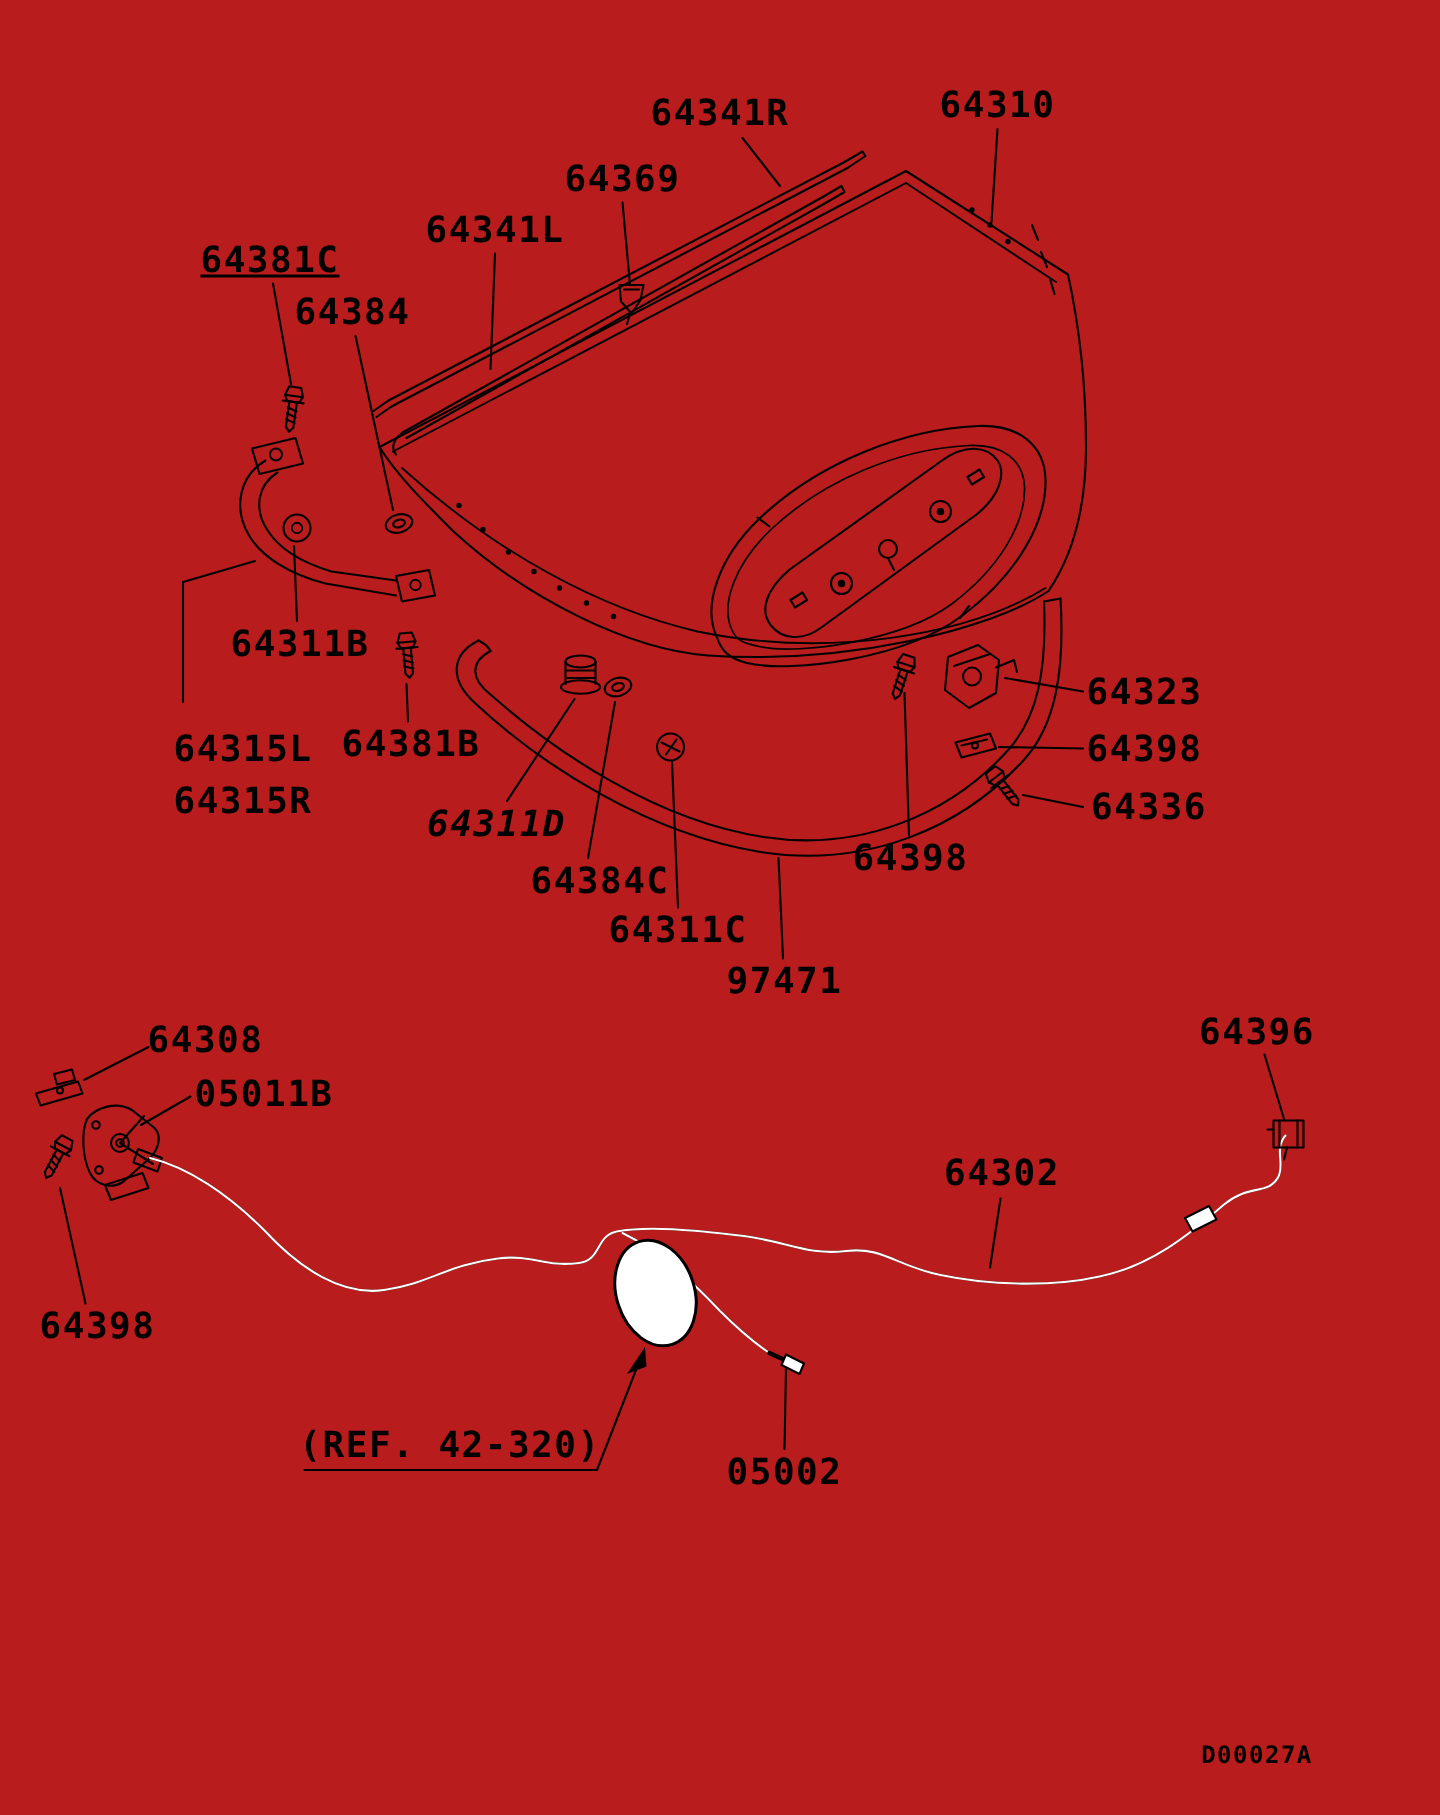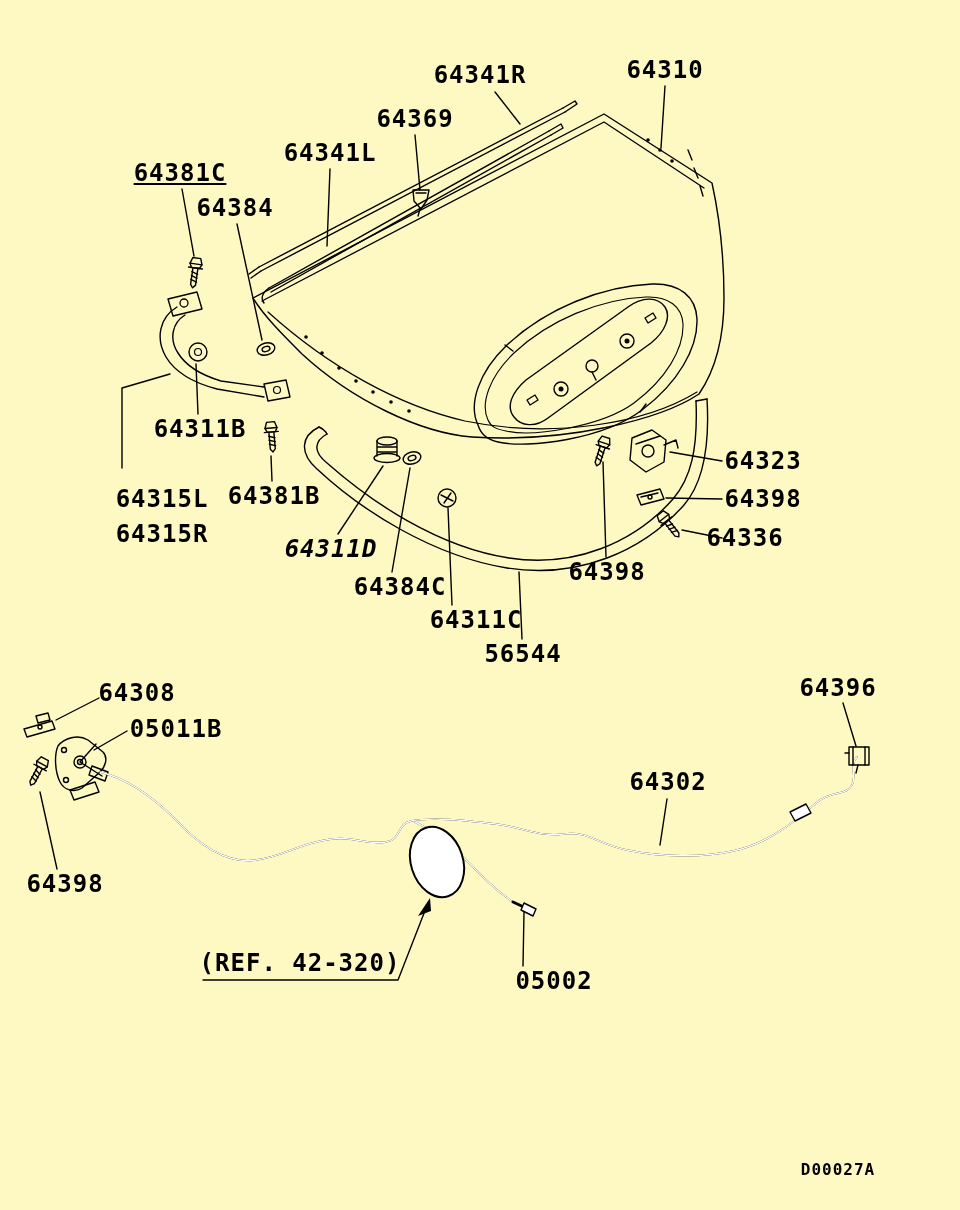--- a/index.html
+++ b/index.html
@@ -1,16 +1,16 @@
 <!DOCTYPE html>
 <html><head>
 <meta charset="utf-8">
 <style>
   html,body{margin:0;padding:0;background:#ffffff;}
-  .stage{position:relative;width:960px;height:1210px;background:#fef9c3;overflow:hidden;
+  .stage{position:relative;width:960px;height:1210px;background:#b91c1c;overflow:hidden;
          font-family:"DejaVu Sans Mono","Liberation Mono",monospace;}
   .stage svg{position:absolute;left:0;top:0;}
   g.s{stroke:#000;fill:none;stroke-width:1.4;stroke-linecap:round;stroke-linejoin:round;}
   .dot{fill:#000;stroke:none;}
   .wcore{stroke:#fff !important;}
   .part-label{position:absolute;transform:translateX(-50%);font-weight:bold;font-size:24px;
               letter-spacing:1px;color:#000;white-space:nowrap;line-height:1.15;}
   .code-label{position:absolute;transform:translateX(-50%);font-weight:bold;font-size:16px;
               letter-spacing:1px;color:#000;white-space:nowrap;}
 </style>
@@ -235,26 +235,26 @@
   <div class="part-label" style="left:180px;top:160px;text-decoration:underline;">64381C</div>
   <div class="part-label" style="left:235px;top:195px;text-align:right;">64384</div>
   <div class="part-label" style="left:200px;top:416px;">64311B</div>
   <div class="part-label" style="left:162px;top:486px;">64315L</div>
   <div class="part-label" style="left:274px;top:483px;">64381B</div>
   <div class="part-label" style="left:162px;top:521px;">64315R</div>
   <div class="part-label" style="left:331px;top:536px;font-style:italic;">64311D</div>
   <div class="part-label" style="left:400px;top:574px;">64384C</div>
   <div class="part-label" style="left:763px;top:448px;">64323</div>
   <div class="part-label" style="left:763px;top:486px;">64398</div>
-  <div class="part-label" style="left:745px;top:525px;">64336</div>
+  <div class="part-label" style="left:766px;top:525px;">64336</div>
   <div class="part-label" style="left:607px;top:559px;">64398</div>
-  <div class="part-label" style="left:452px;top:607px;margin-left:24px;">64311C</div>
-  <div class="part-label" style="left:523px;top:641px;">56544</div>
+  <div class="part-label" style="left:452px;top:607px;">64311C</div>
+  <div class="part-label" style="left:523px;top:641px;">97471</div>
   <div class="part-label" style="left:137px;top:680px;">64308</div>
   <div class="part-label" style="left:176px;top:716px;">05011B</div>
   <div class="part-label" style="left:838px;top:675px;">64396</div>
   <div class="part-label" style="left:668px;top:769px;">64302</div>
   <div class="part-label" style="left:65px;top:871px;">64398</div>
   <div class="part-label" style="left:300px;top:950px;">(REF. 42-320)</div>
-  <div class="part-label" style="left:554px;top:968px;">05002</div>
+  <div class="part-label" style="left:523px;top:968px;">05002</div>
 
   <div class="code-label" style="left:838px;top:1160px;">D00027A</div>
 </div>
 
 </body></html>

